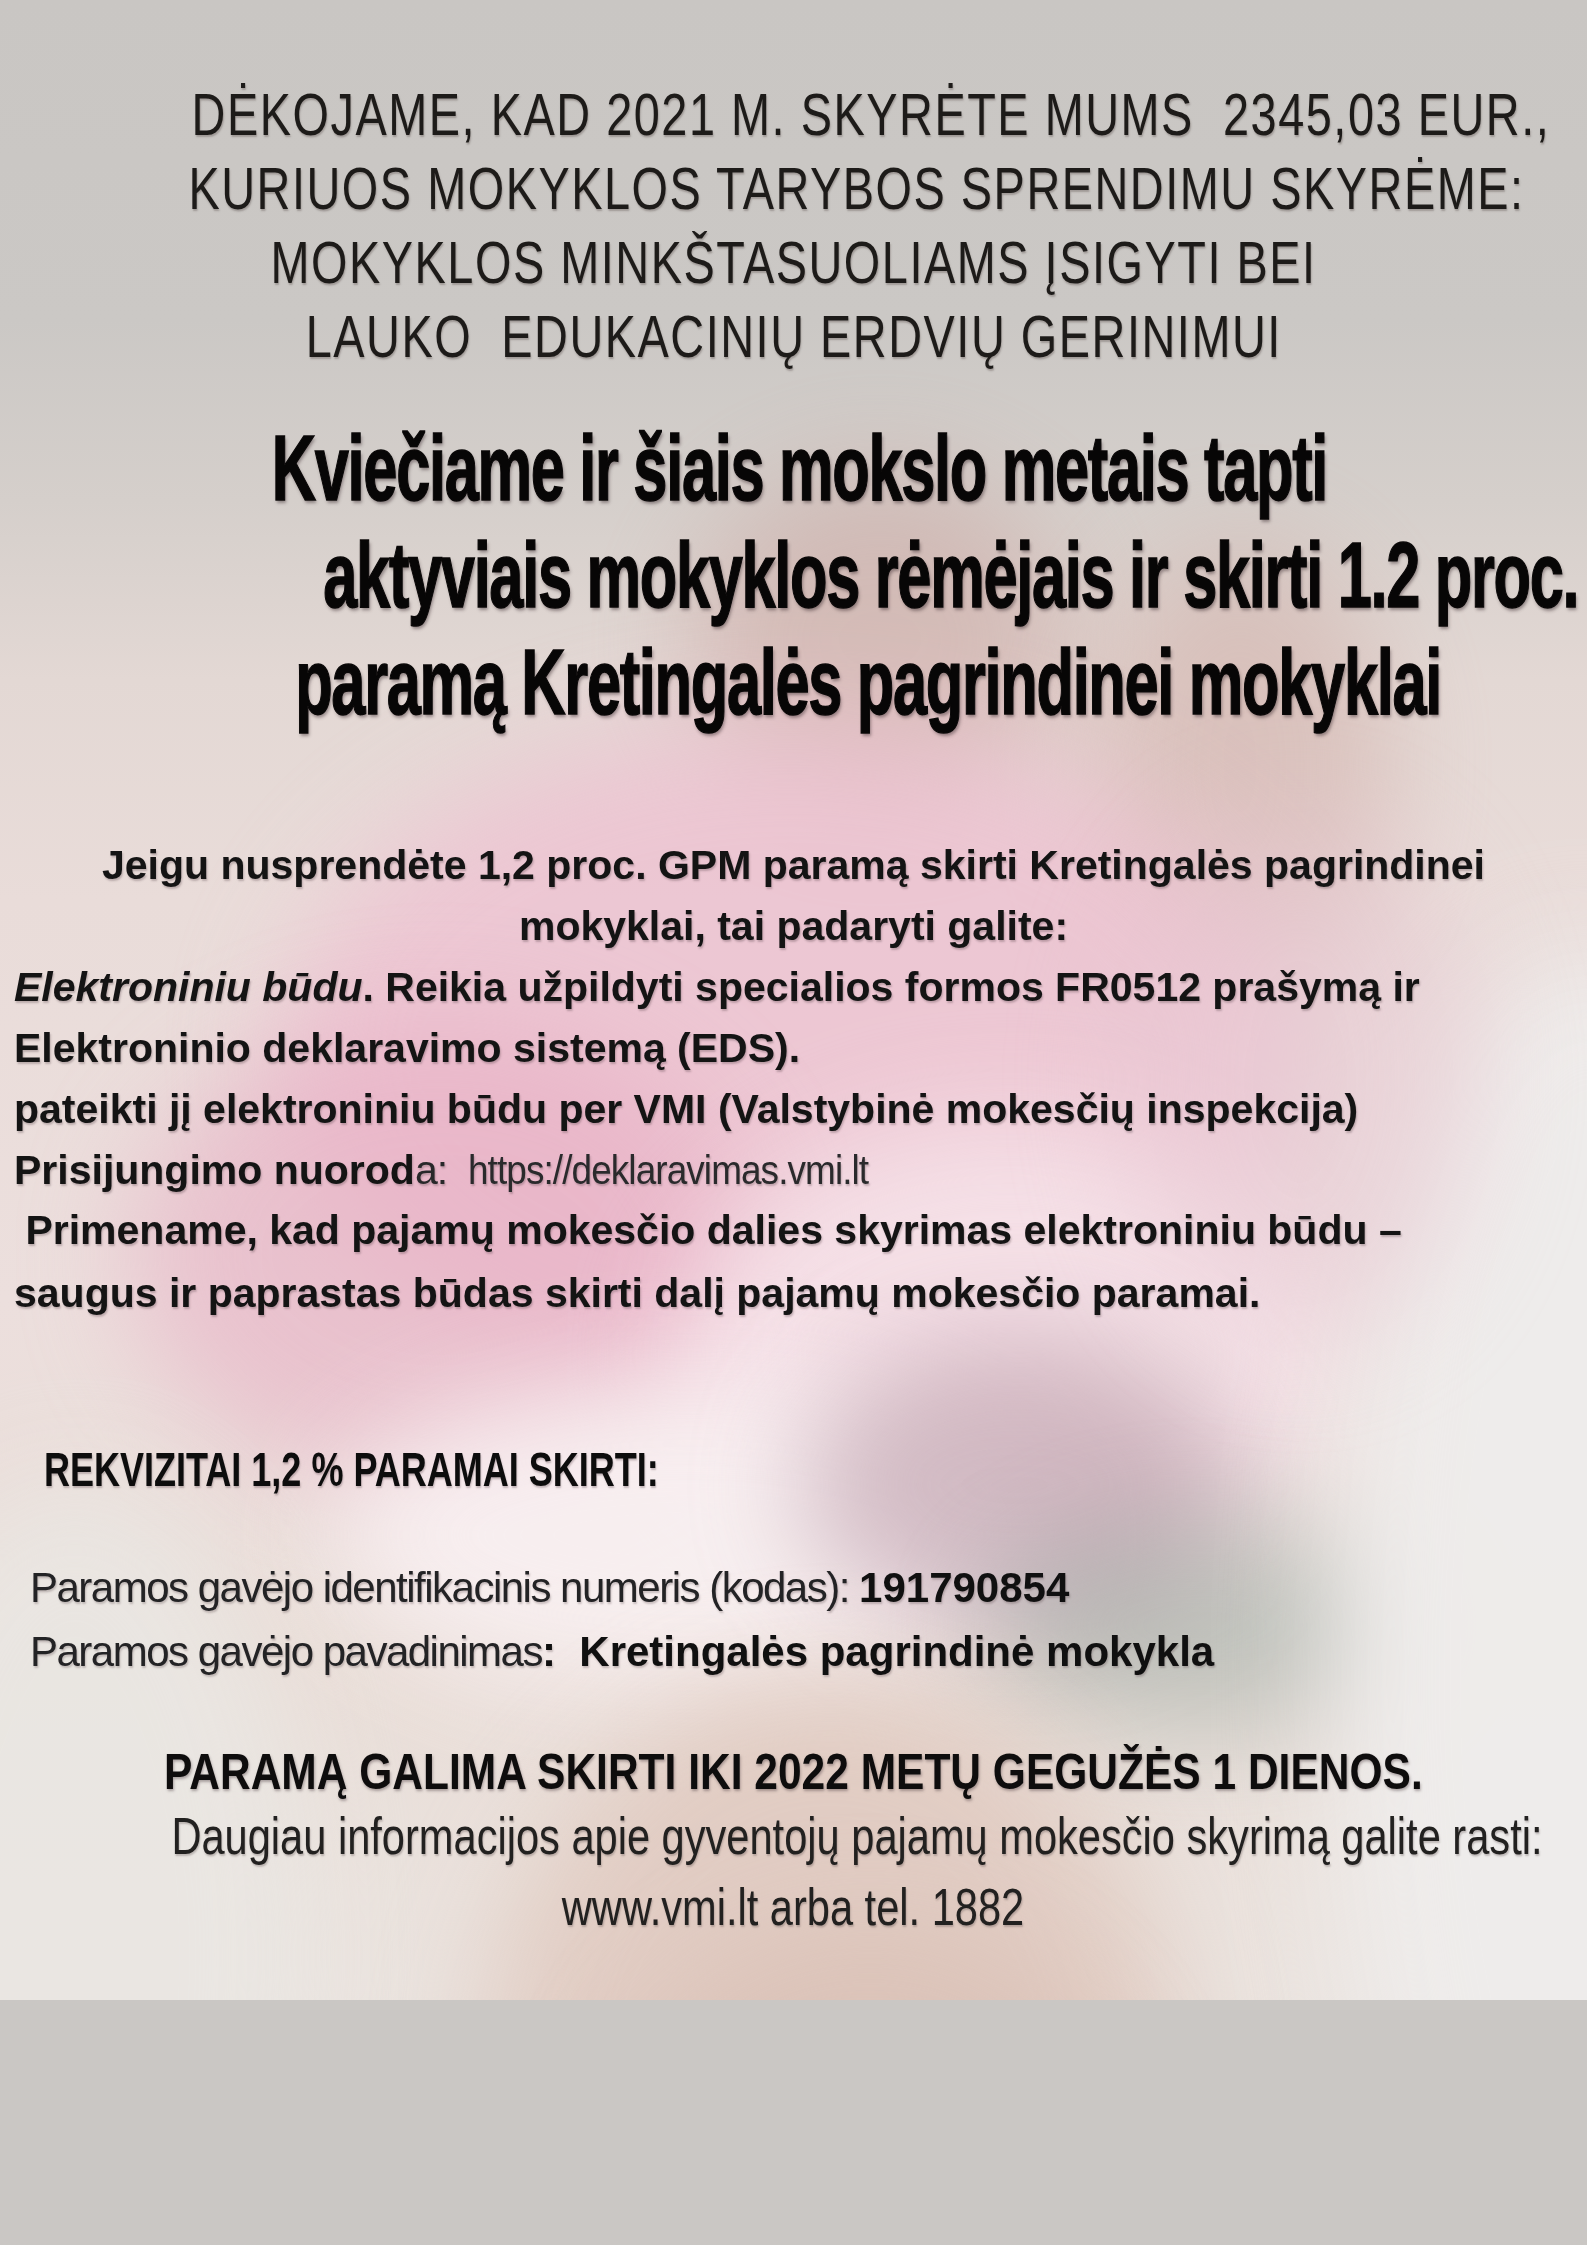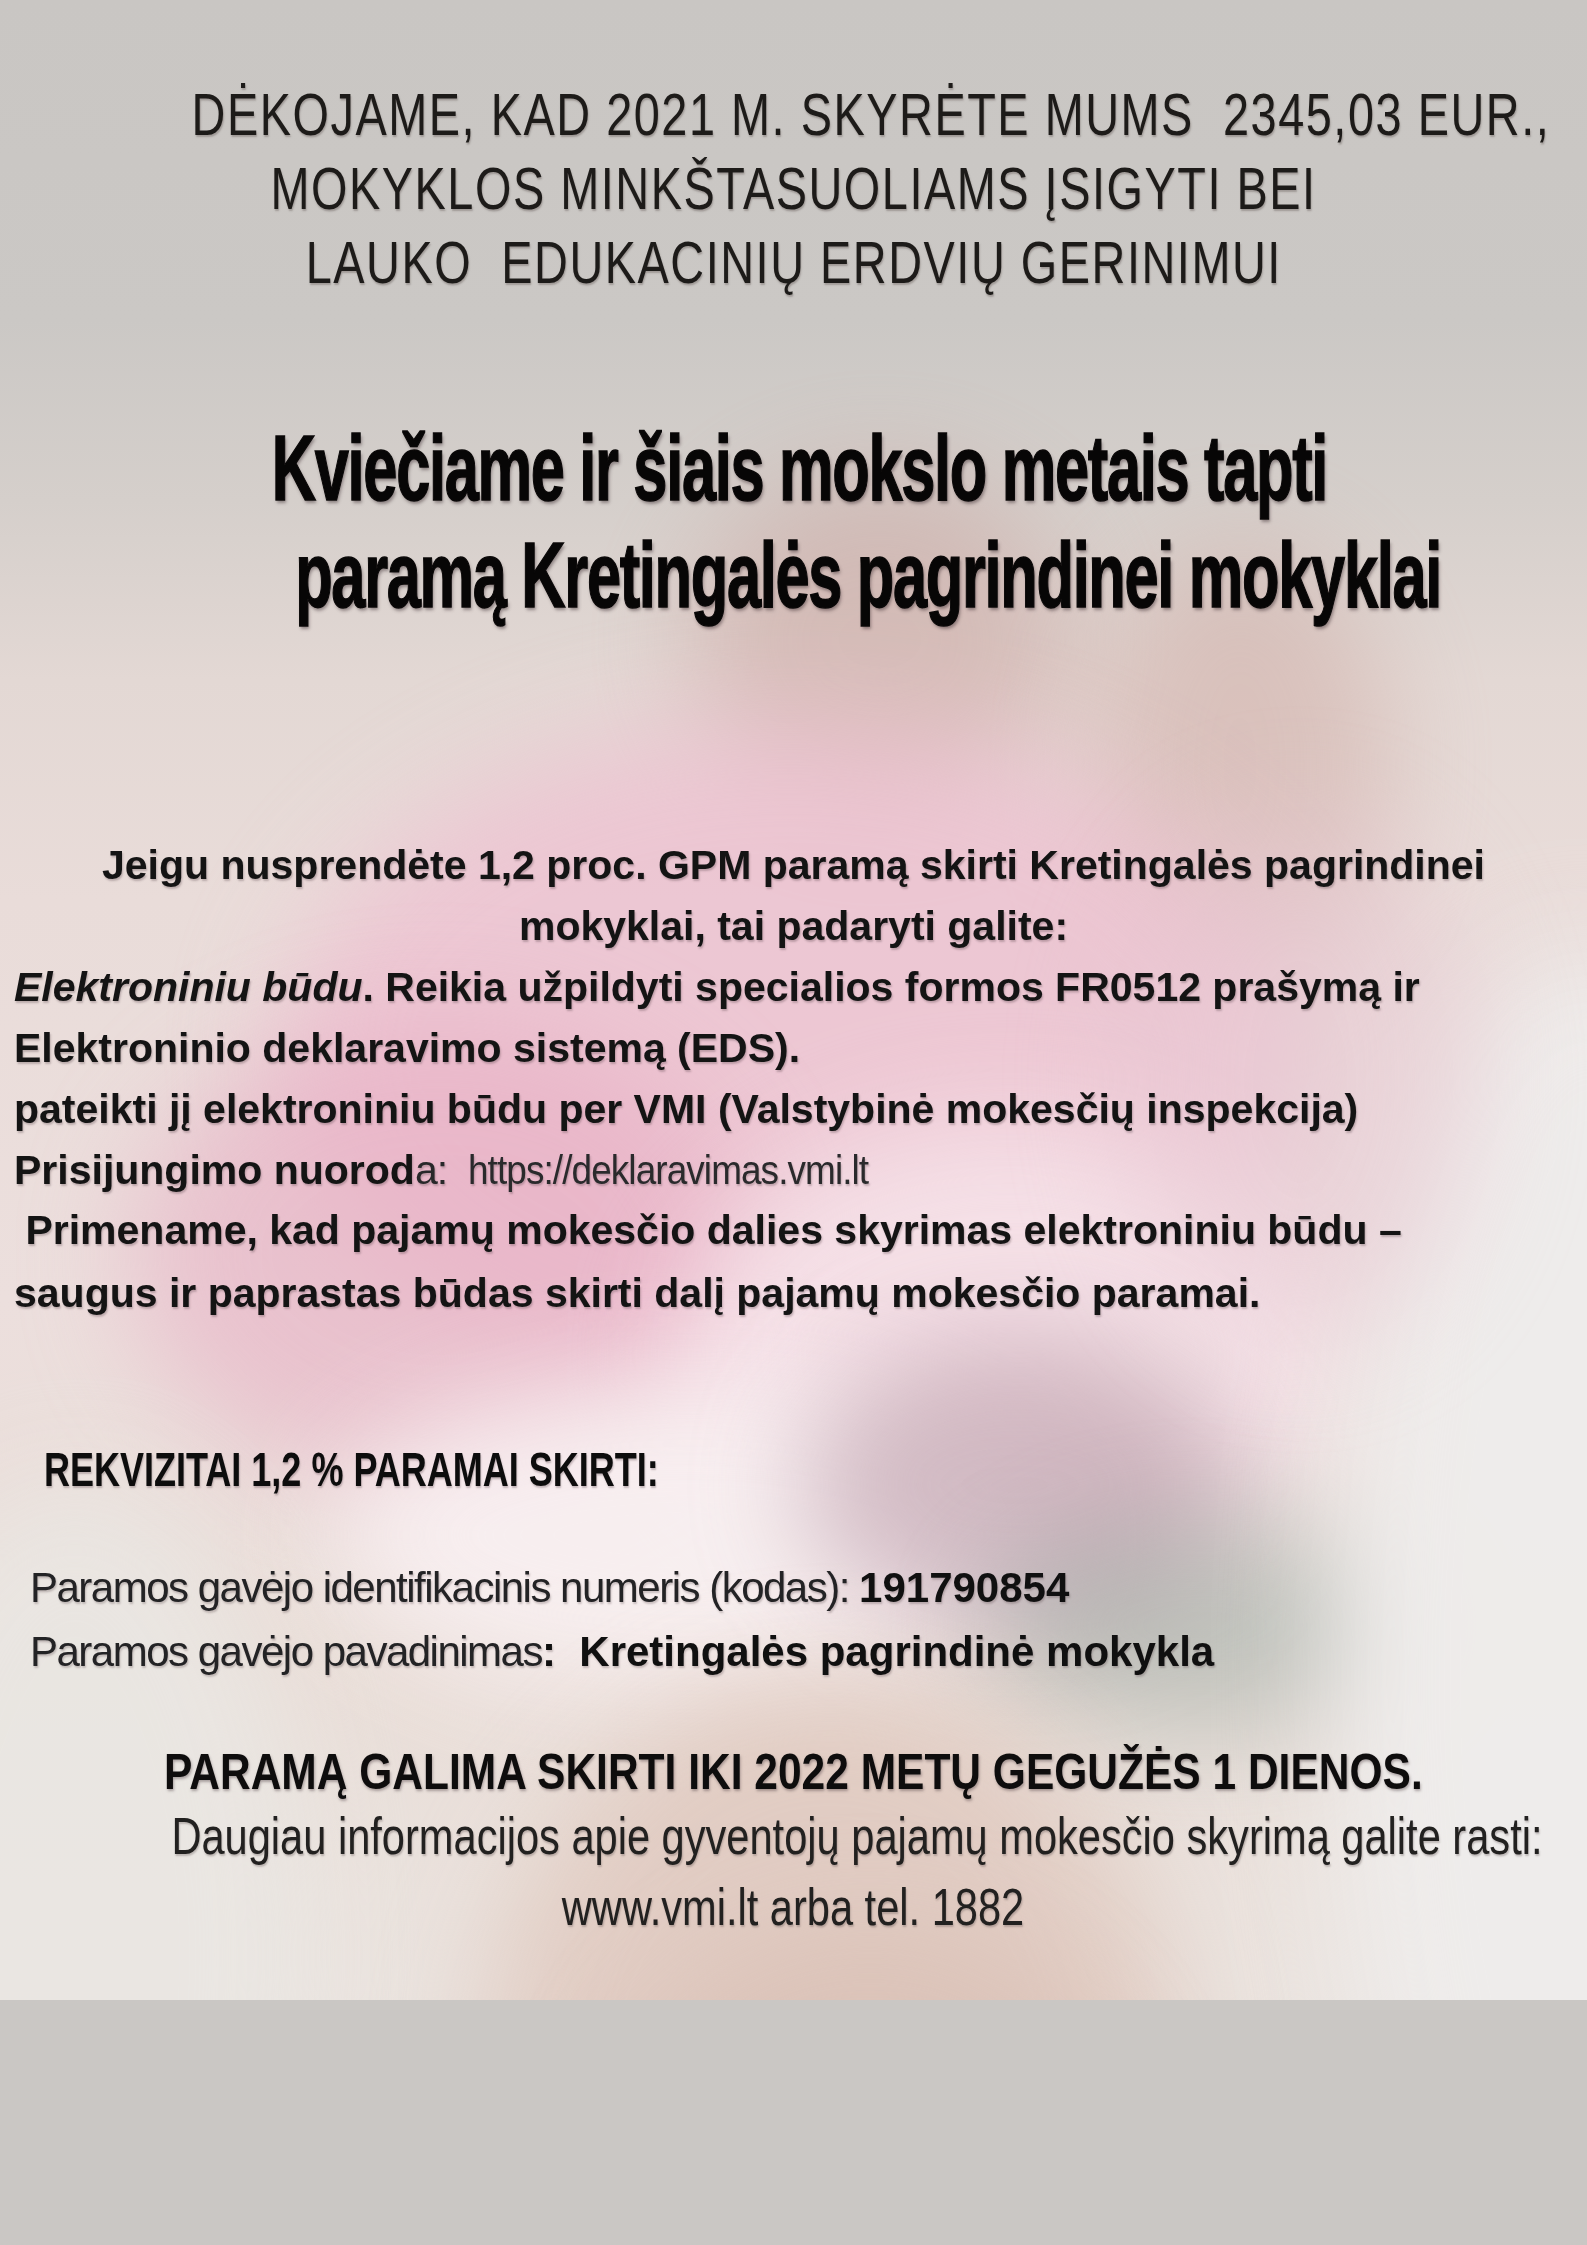--- a/index.html
+++ b/index.html
@@ -84,26 +84,28 @@
     <div class="blob b8"></div>
     <div class="blob b9"></div>
     <div class="blob b10"></div>
     <div class="blob b11"></div>
     <div class="blob b12"></div>
     <div class="blob b13"></div>
   </div>
 
   <header class="abs c thanks">
     <div><span class="sx">DĖKOJAME, KAD 2021 M. SKYRĖTE MUMS  2345,03 EUR.,</span></div>
+    <div><span class="sx">KURIUOS MOKYKLOS TARYBOS SPRENDIMU SKYRĖME:</span></div>
     <div><span class="sx">MOKYKLOS MINKŠTASUOLIAMS ĮSIGYTI BEI</span></div>
     <div><span class="sx">LAUKO  EDUKACINIŲ ERDVIŲ GERINIMUI</span></div>
   </header>
 
   <h1 class="abs c headline">
     <div><span class="sx">Kviečiame ir šiais mokslo metais tapti</span></div>
+    <div><span class="sx">aktyviais mokyklos rėmėjais ir skirti 1.2 proc.</span></div>
     <div><span class="sx">paramą Kretingalės pagrindinei mokyklai</span></div>
   </h1>
 
   <section class="abs howto">
     <div class="bl c"><span class="pre">Jeigu nusprendėte 1,2 proc. GPM paramą skirti Kretingalės pagrindinei</span></div>
     <div class="bl c"><span class="pre">mokyklai, tai padaryti galite:</span></div>
     <div class="bl"><span class="em-it pre">Elektroniniu būdu</span><span class="pre">. Reikia užpildyti specialios formos FR0512 prašymą ir</span></div>
     <div class="bl"><span class="pre">Elektroninio deklaravimo sistemą (EDS).</span></div>
     <div class="bl"><span class="pre">pateikti jį elektroniniu būdu per VMI (Valstybinė mokesčių inspekcija)</span></div>
     <div class="bl"><span class="pre">Prisijungimo nuorod</span><span class="lt pre">a:  </span><span class="url">https://deklaravimas.vmi.lt</span></div>

